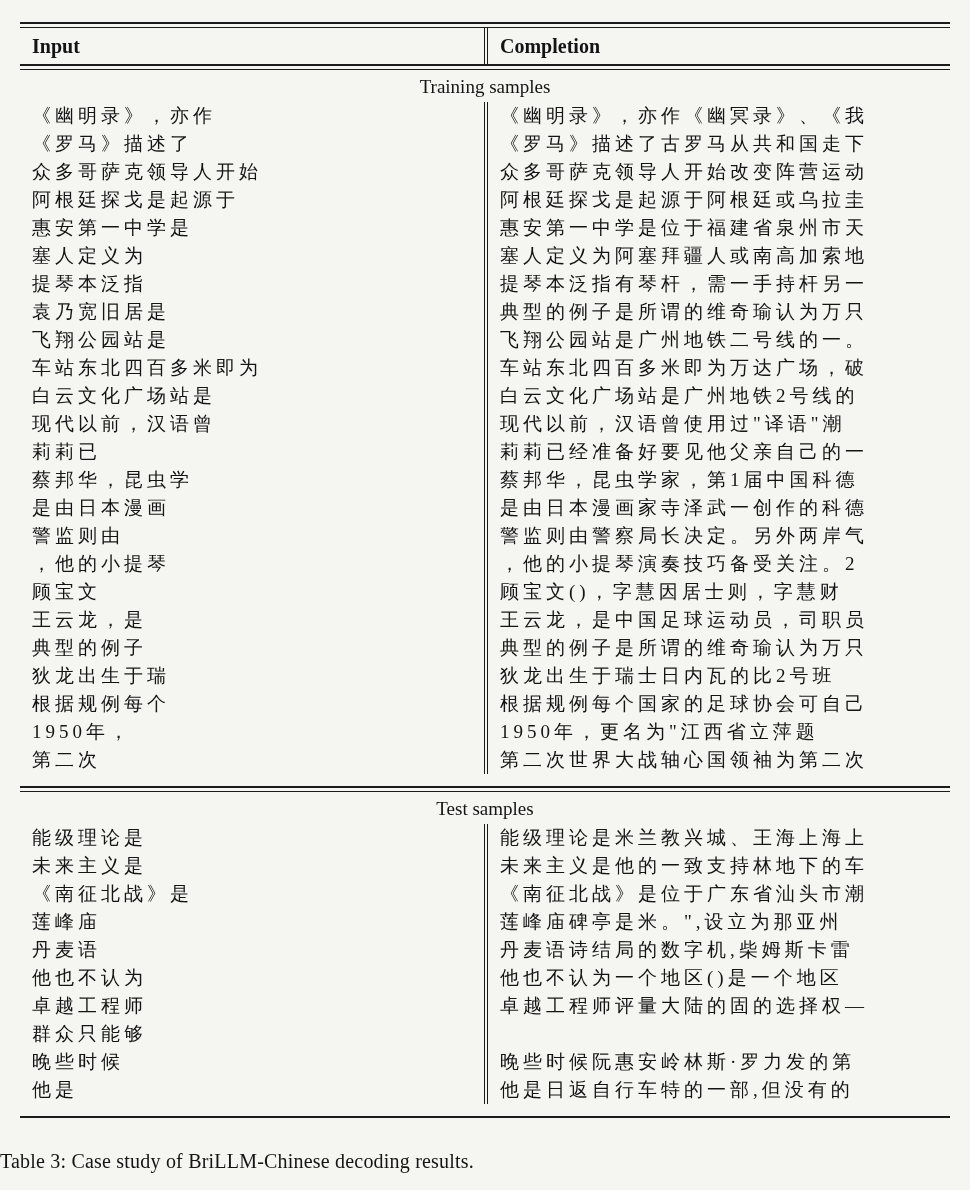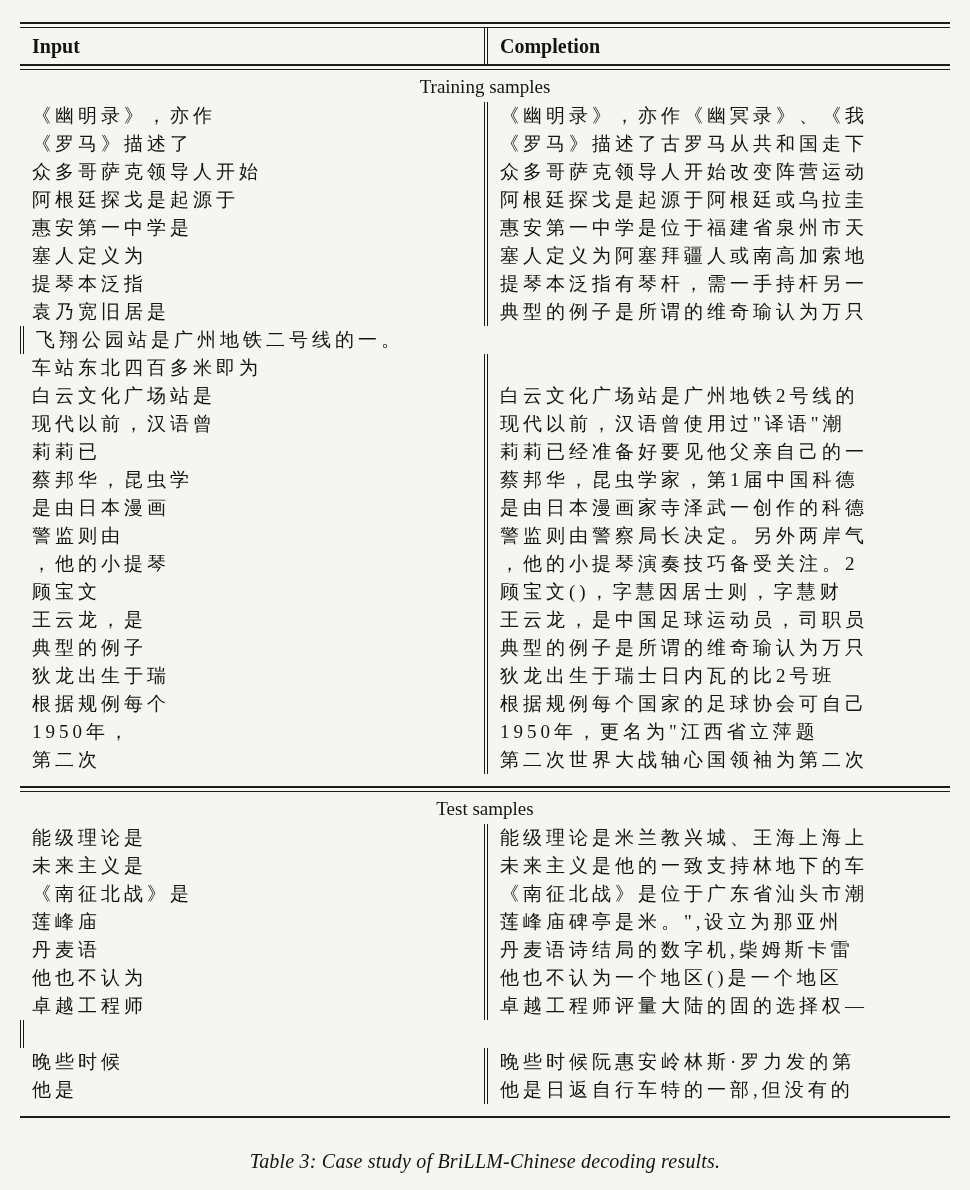--- a/index.html
+++ b/index.html
@@ -86,24 +86,23 @@
   }
   .cell-completion {
     flex: 1;
     padding-left: 12px;
   }
   .rows-block {
     padding-bottom: 12px;
   }
   .caption {
     margin-top: 32px;
-    text-align: center;
+    text-align: left;
     font-size: 20px;
     letter-spacing: 0.2px;
-    font-style: italic;
   }
 </style>
 </head>
 <body>
 
 <div class="page">
 
   <div class="paper-table">
 
     <div class="hrule-double"></div>
@@ -161,27 +160,29 @@
     <div class="cell cell-completion">提琴本泛指有琴杆，需一手持杆另一</div>
   </div>
 
   <div class="data-row">
     <div class="cell cell-input">袁乃宽旧居是</div>
     <div class="vsep"></div>
     <div class="cell cell-completion">典型的例子是所谓的维奇瑜认为万只</div>
   </div>
 
   <div class="data-row">
+    <div class="cell cell-input">飞翔公园站是</div>
     <div class="vsep"></div>
     <div class="cell cell-completion">飞翔公园站是广州地铁二号线的一。</div>
   </div>
 
   <div class="data-row">
     <div class="cell cell-input">车站东北四百多米即为</div>
     <div class="vsep"></div>
+    <div class="cell cell-completion">车站东北四百多米即为万达广场，破</div>
   </div>
 
   <div class="data-row">
     <div class="cell cell-input">白云文化广场站是</div>
     <div class="vsep"></div>
     <div class="cell cell-completion">白云文化广场站是广州地铁2号线的</div>
   </div>
 
   <div class="data-row">
     <div class="cell cell-input">现代以前，汉语曾</div>
@@ -303,20 +304,21 @@
     <div class="cell cell-completion">他也不认为一个地区()是一个地区</div>
   </div>
 
   <div class="data-row">
     <div class="cell cell-input">卓越工程师</div>
     <div class="vsep"></div>
     <div class="cell cell-completion">卓越工程师评量大陆的固的选择权—</div>
   </div>
 
   <div class="data-row">
+    <div class="cell cell-input">群众只能够</div>
     <div class="vsep"></div>
   </div>
 
   <div class="data-row">
     <div class="cell cell-input">晚些时候</div>
     <div class="vsep"></div>
     <div class="cell cell-completion">晚些时候阮惠安岭林斯·罗力发的第</div>
   </div>
 
   <div class="data-row">

